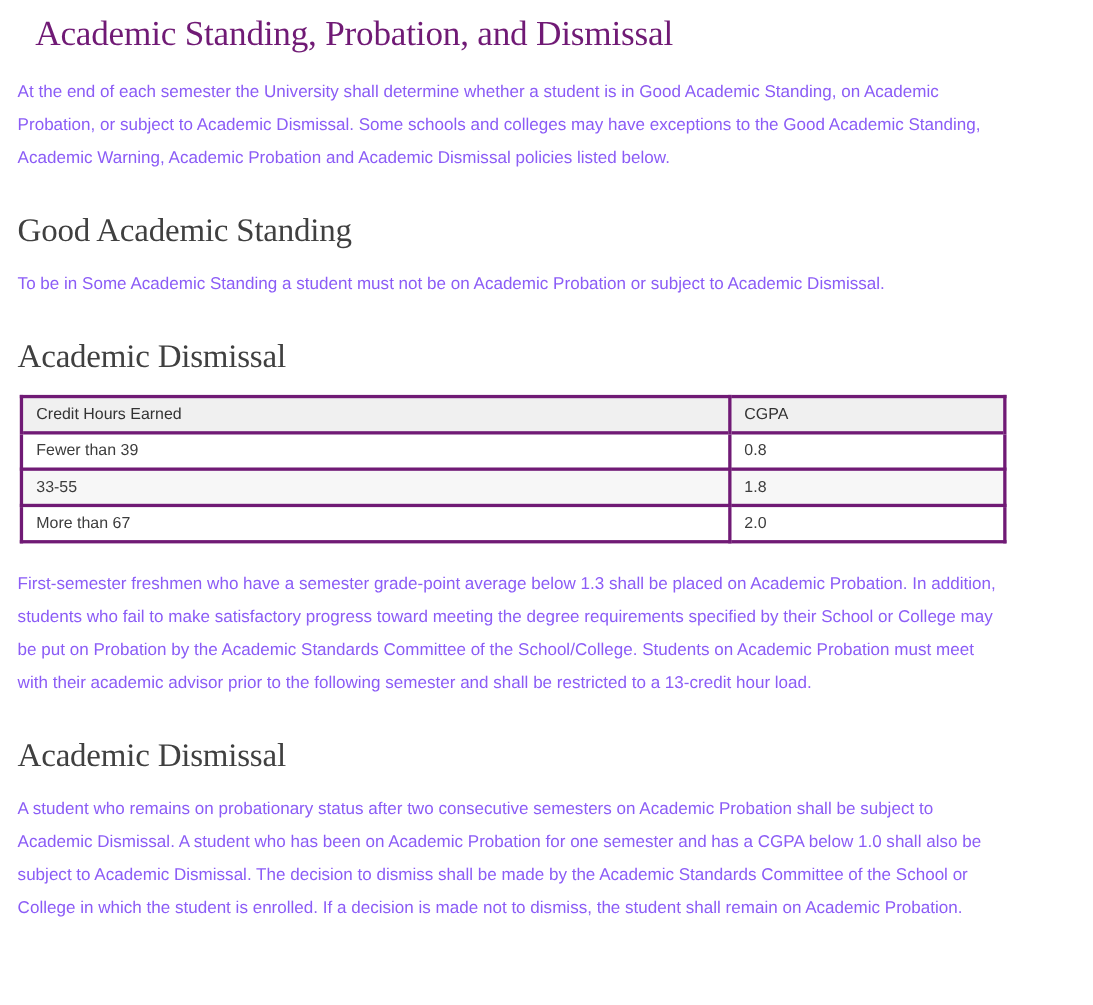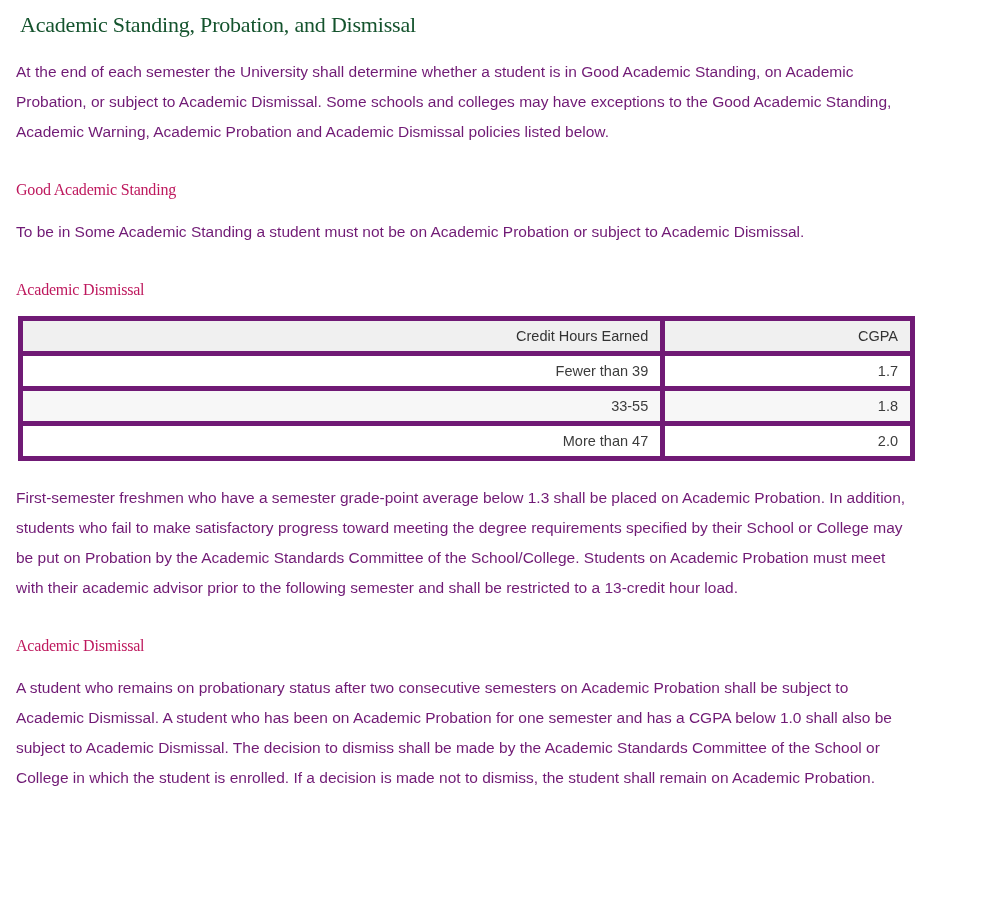--- a/index.html
+++ b/index.html
@@ -13,58 +13,58 @@
     overflow: hidden;
     font-family: "Liberation Sans", sans-serif;
     color: #3f3f3f;
   }
   .content {
     padding: 6px 80px 0 16px; 
   }
   h1.page-title {
     font-family: "Liberation Serif", "DejaVu Serif", serif;
     font-weight: 400;
-    font-size: 22px;
+    font-size: 32px;
     line-height: 1.15;
-    color: #14532d;
-    margin: 6px 0 20px 4px;
+    color: #701a75;
+    margin: 6px 0 20px 16px;
     letter-spacing: -0.2px;
   }
   h2.section-heading {
     font-family: "Liberation Serif", "DejaVu Serif", serif;
     font-weight: 400;
-    font-size: 16px;
+    font-size: 30px;
     line-height: 1.1;
-    color: #be185d;
+    color: #404040;
     margin: 34px 0 18px 0;
     letter-spacing: -0.2px;
   }
   p.body-text {
     font-size: 15.5px;
     line-height: 30px;
     margin: 0 0 26px 0;
-    color: #701a75;
+    color: #8b5cf6;
   }
   p.body-text .italic-lead {
   }
   table.policy-table {
     width: 897px;
     border-collapse: collapse;
     margin: 10px 0 22px 2px;
     font-size: 14.5px;
     color: #3c3c3c;
     border: 1px solid #d9d9d9;
   }
   table.policy-table th,
   table.policy-table td {
-    text-align: right;
+    text-align: left;
     font-weight: 400;
     padding: 6px 12px;
     height: 18px;
-    border: 5px solid #701a75;
+    border: 3px solid #701a75;
     vertical-align: middle;
   }
   table.policy-table thead th {
     background: #f0f0f0;
     color: #333333;
     border-bottom: 1px solid #c4c4c4;
   }
   table.policy-table tbody tr:nth-child(even) td {
     background: #f7f7f7;
   }
@@ -90,28 +90,28 @@
   <table class="policy-table">
     <thead>
       <tr>
         <th class="col-hours">Credit Hours Earned</th>
         <th class="col-cgpa">CGPA</th>
       </tr>
     </thead>
     <tbody>
       <tr>
         <td>Fewer than 39</td>
-        <td>1.7</td>
+        <td>0.8</td>
       </tr>
       <tr>
         <td>33-55</td>
         <td>1.8</td>
       </tr>
       <tr>
-        <td>More than 47</td>
+        <td>More than 67</td>
         <td>2.0</td>
       </tr>
     </tbody>
   </table>
 
   <p class="body-text">
     <span class="italic-lead">First-semester freshmen who have a semester grade-point average below 1.3 shall be placed on Academic Probation.</span><span> In addition, students who fail to make satisfactory progress toward meeting the degree requirements specified by their School or College may be put on Probation by the Academic Standards Committee of the School/College. Students on Academic Probation must meet with their academic advisor prior to the following semester and shall be restricted to a 13-credit hour load.</span>
   </p>
 
   <h2 class="section-heading">Academic Dismissal</h2>

